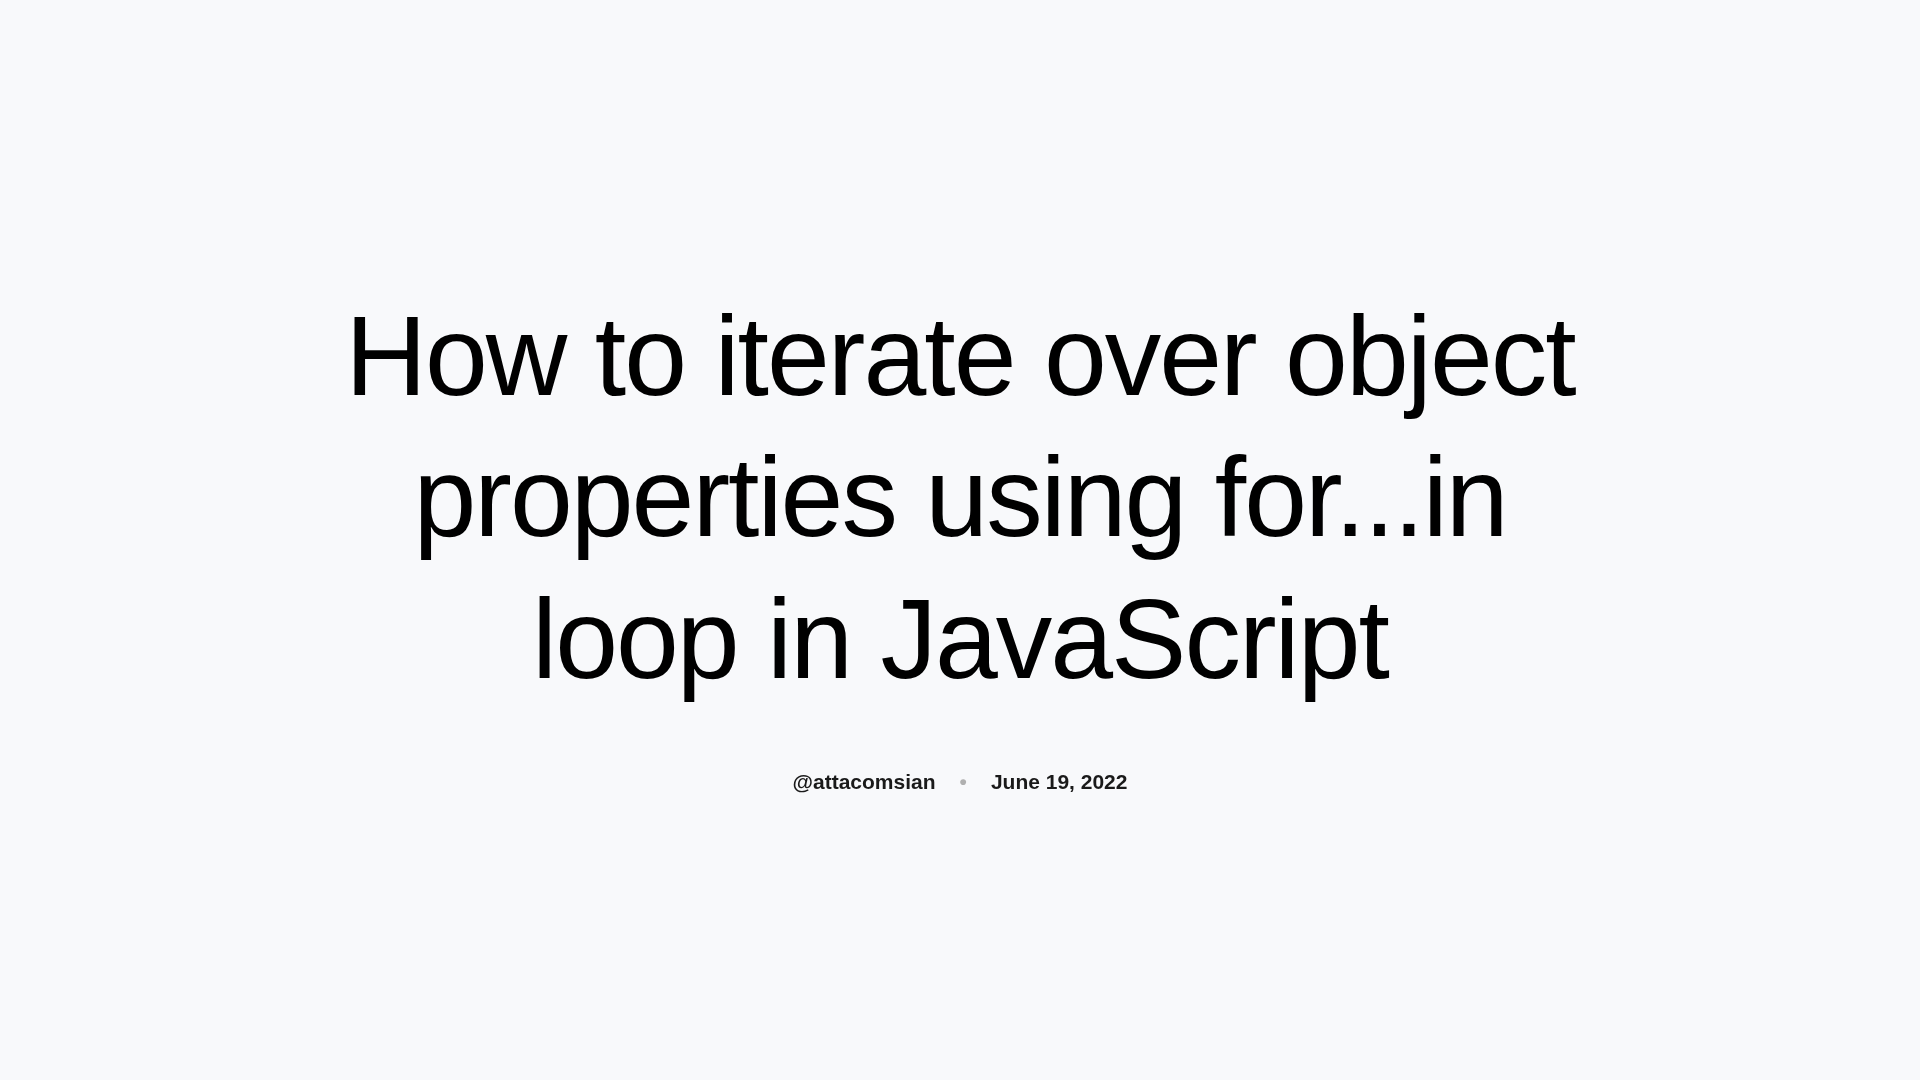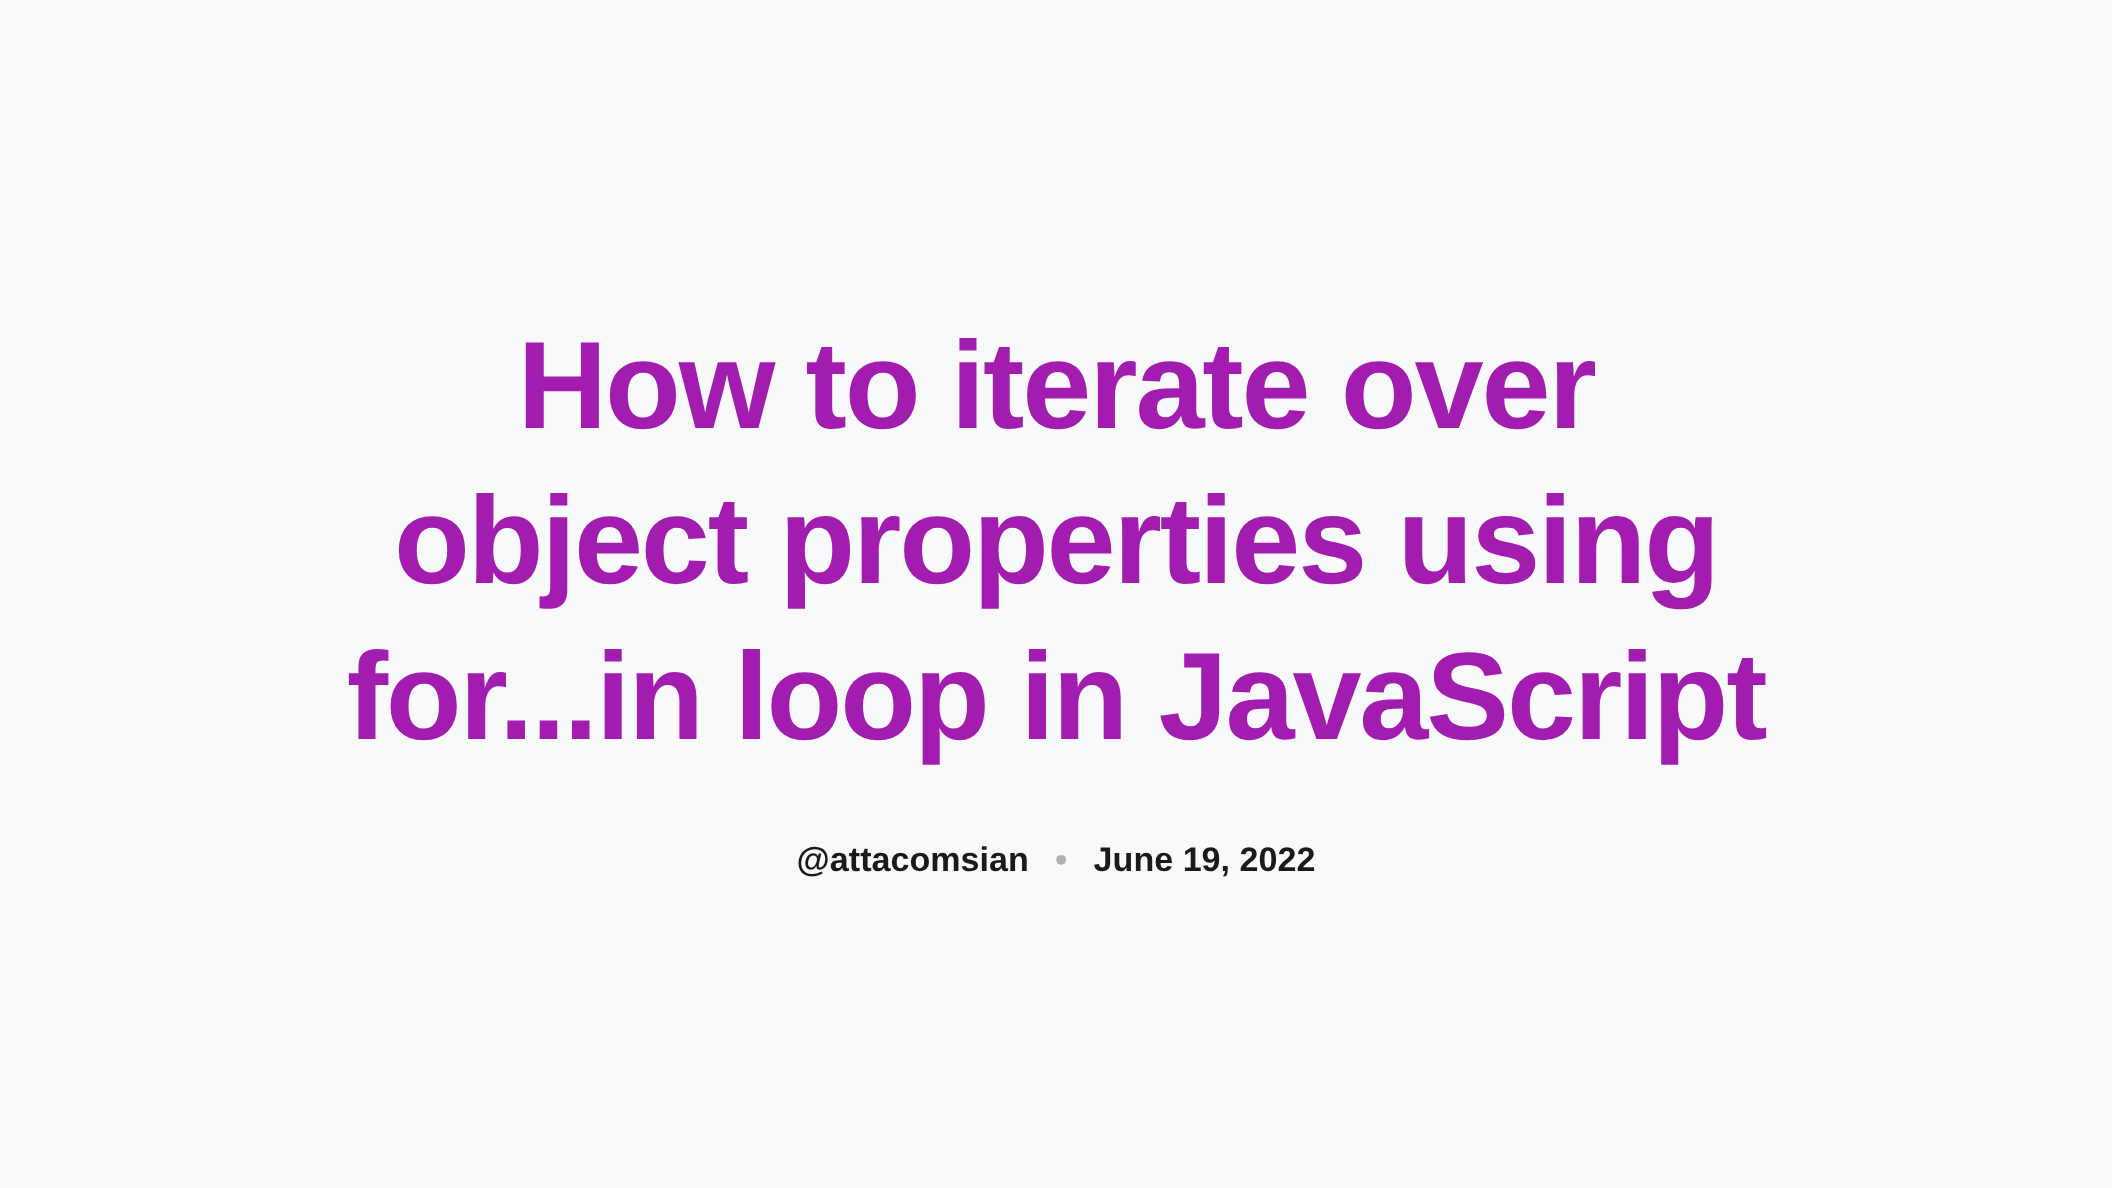--- a/index.html
+++ b/index.html
@@ -20,33 +20,33 @@
     }
     
     .container {
       text-align: center;
       max-width: 1400px;
       padding: 0 40px;
     }
     
     .title {
       font-size: 113px;
-      font-weight: 700;
-      color: #a21caf;
+      font-weight: 400;
+      color: #000000;
       line-height: 1.25;
       letter-spacing: -2px;
       margin-bottom: 60px;
     }
     
     .meta {
       display: flex;
       align-items: flex-end;
       justify-content: center;
       gap: 24px;
-      font-size: 31px;
+      font-size: 21px;
       font-weight: 700;
       color: #1a1a1a;
     }
     
     .separator {
       color: #b0b0b0;
       font-weight: 700;
     }
   </style>
 </head>

